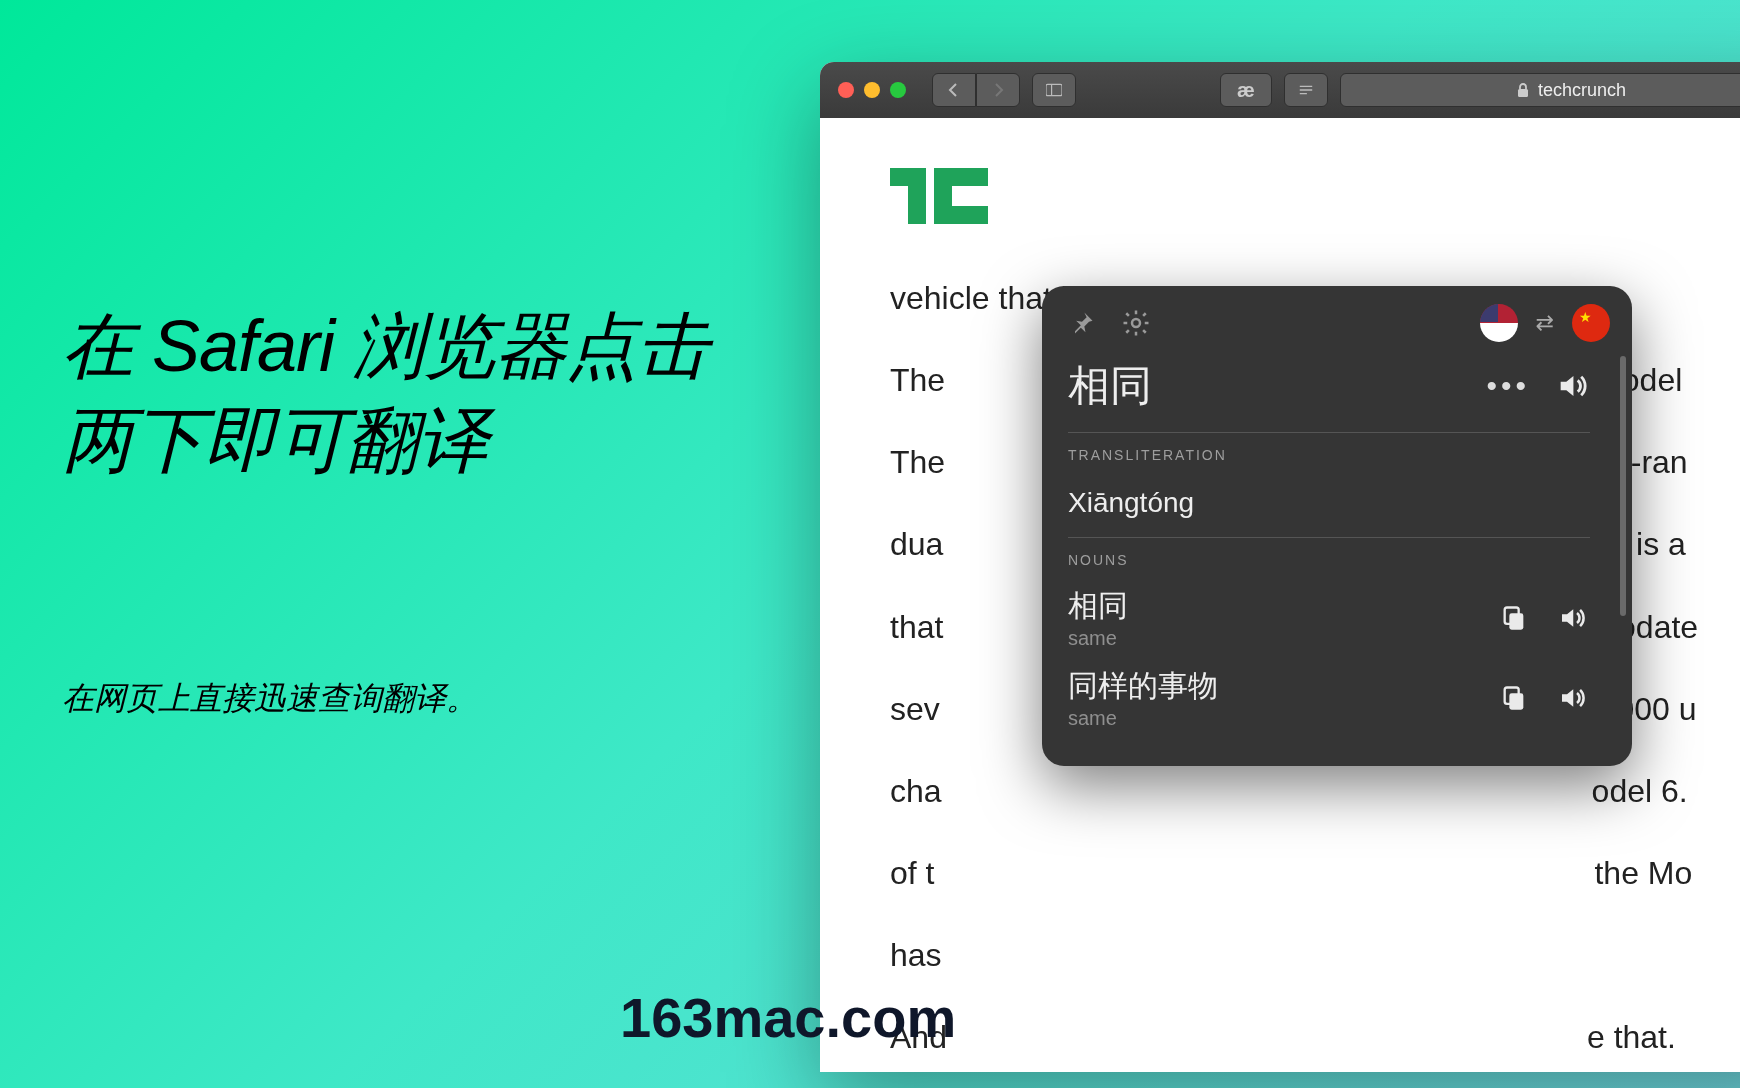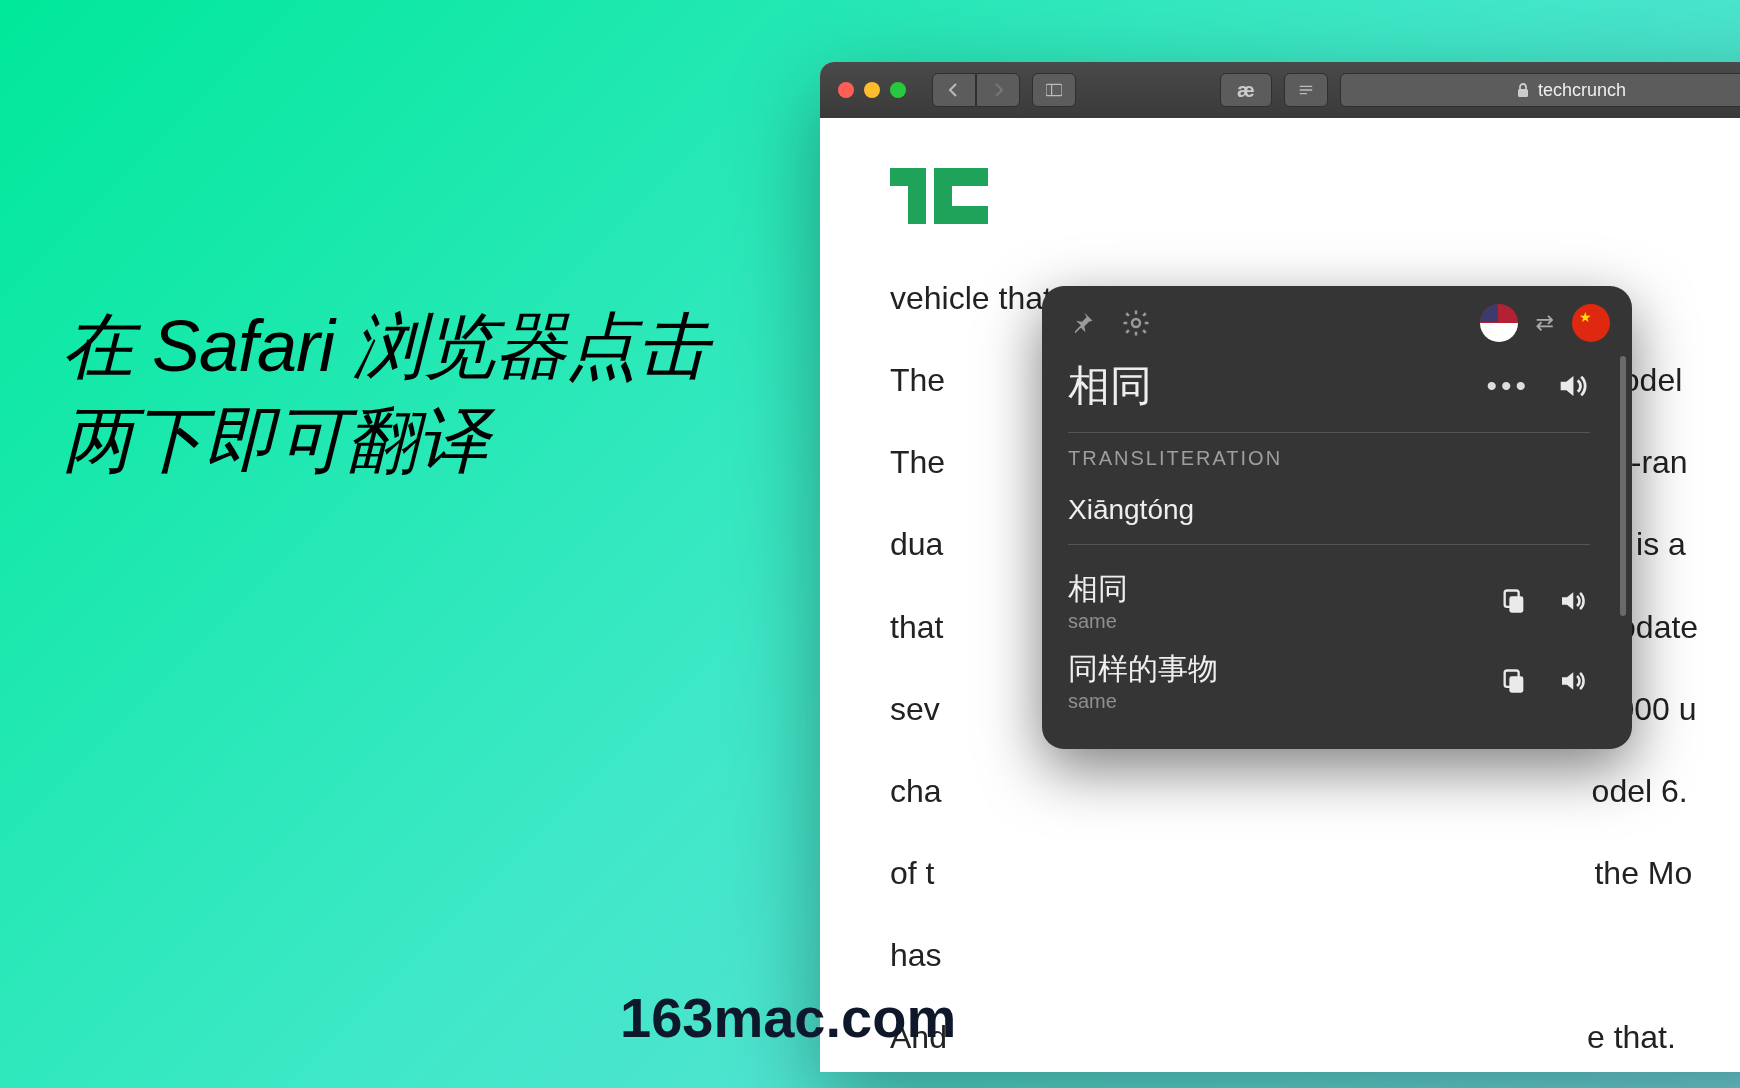--- a/index.html
+++ b/index.html
@@ -130,21 +130,21 @@
     font-size: 42px; font-weight: 500;
   }
   .word-row .actions { display:flex; gap:24px; align-items:center;}
   .dots { font-size:30px; letter-spacing:4px; color:#ddd;}
   .section {
     border-top: 1px solid #555;
     margin-top: 18px;
     padding-top: 14px;
   }
   .section-label {
-    font-size: 20px; letter-spacing: 2px; color: #9e9e9e; margin-bottom: 8px;
+    font-size: 14px; letter-spacing: 2px; color: #9e9e9e; margin-bottom: 8px;
   }
   .translit { font-size: 28px; color:#eee;margin-top:24px; }
   .noun-item {
     display:flex; align-items:center; justify-content:space-between;
     padding: 10px 0 6px 0;
   }
   .noun-item .left .big { font-size: 30px; color:#eee;}
   .noun-item .left .small { font-size: 20px; color:#8f8f8f;}
   .noun-item .acts { display:flex; gap:22px;}
   .scroll-indicator {
@@ -160,20 +160,21 @@
     color: #0f172a;
     letter-spacing: 0px;
   }
   svg { display:block; }
 </style>
 </head>
 <body>
 
 <div class="hero">
   <h1>在 Safari 浏览器点击两下即可翻译</h1>
+  <p class="sub">在网页上直接迅速查询翻译。</p>
 </div>
 
 <div class="safari-window">
   <div class="titlebar">
     <div class="traffic">
       <span class="dot red"></span>
       <span class="dot yellow"></span>
       <span class="dot green"></span>
     </div>
     <div class="seg">
@@ -273,20 +274,21 @@
         </span>
       </div>
     </div>
 
     <div class="section">
       <div class="section-label">TRANSLITERATION</div>
       <div class="translit">Xiāngtóng</div>
     </div>
 
     <div class="section">
+      <div class="section-label">NOUNS</div>
 
       <div class="noun-item">
         <div class="left">
           <div class="big">相同</div>
           <div class="small">same</div>
         </div>
         <div class="acts">
           <span class="icon-btn">
             <svg width="28" height="28" viewBox="0 0 24 24">
                 <rect x="8" y="8" width="12" height="14" rx="2" fill="#eaeaea"></rect>

